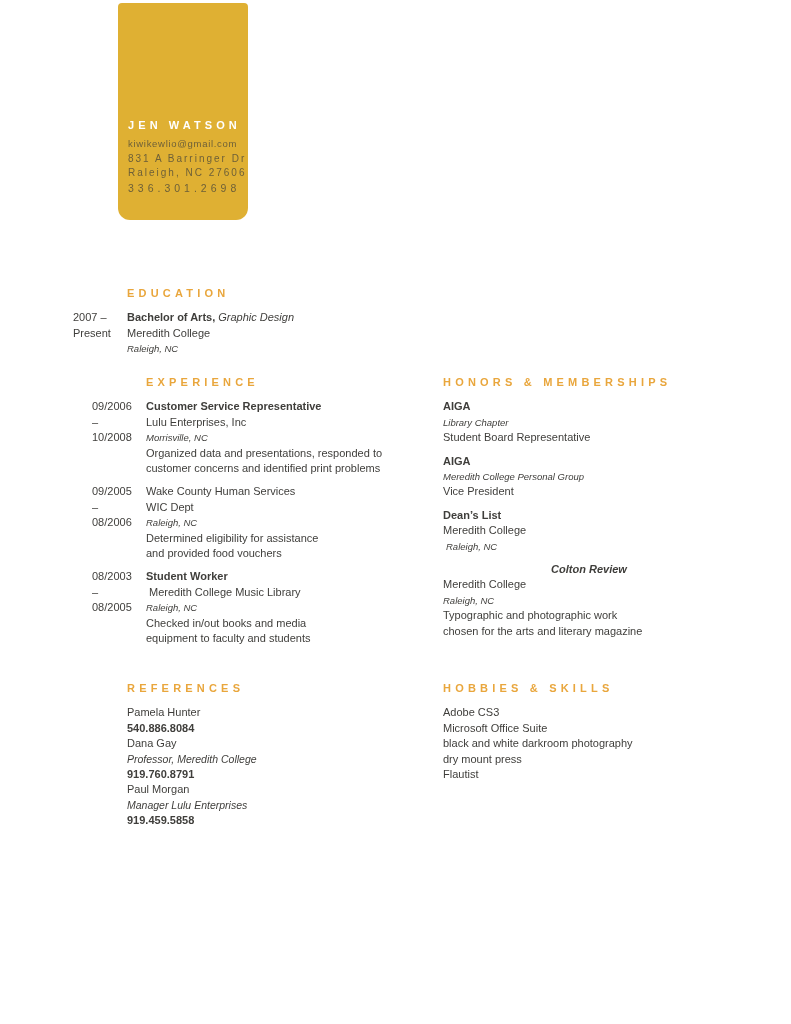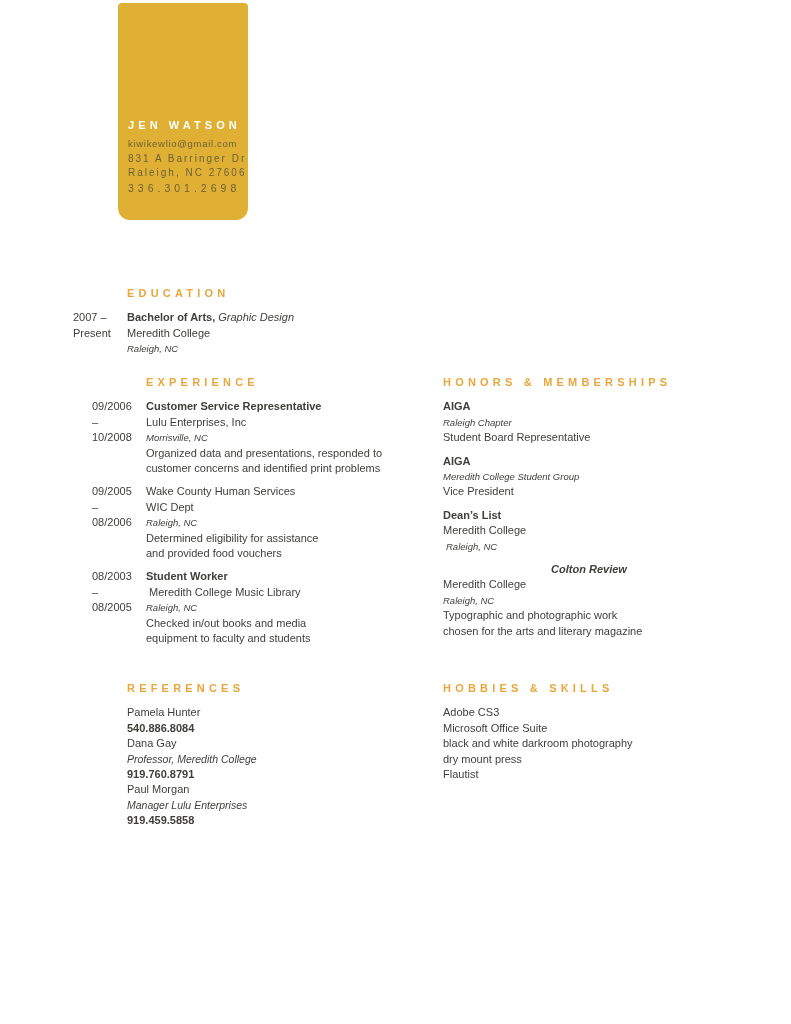--- a/index.html
+++ b/index.html
@@ -148,27 +148,27 @@
         <div>equipment to faculty and students</div>
       </div>
     </div>
   </section>
 
   <section class="sec sec-hon">
     <h2 class="sec-h">HONORS &amp; MEMBERSHIPS</h2>
 
     <div class="hon-entry">
       <div class="bold">AIGA</div>
-      <div class="loc">Raleigh Chapter</div>
+      <div class="loc">Library Chapter</div>
       <div>Student Board Representative</div>
     </div>
 
     <div class="hon-entry">
       <div class="bold">AIGA</div>
-      <div class="loc">Meredith College Student Group</div>
+      <div class="loc">Meredith College Personal Group</div>
       <div>Vice President</div>
     </div>
 
     <div class="hon-entry">
       <div class="bold">Dean’s List</div>
       <div>Meredith College</div>
       <div class="loc indent-sm">Raleigh, NC</div>
     </div>
 
     <div class="hon-entry">

